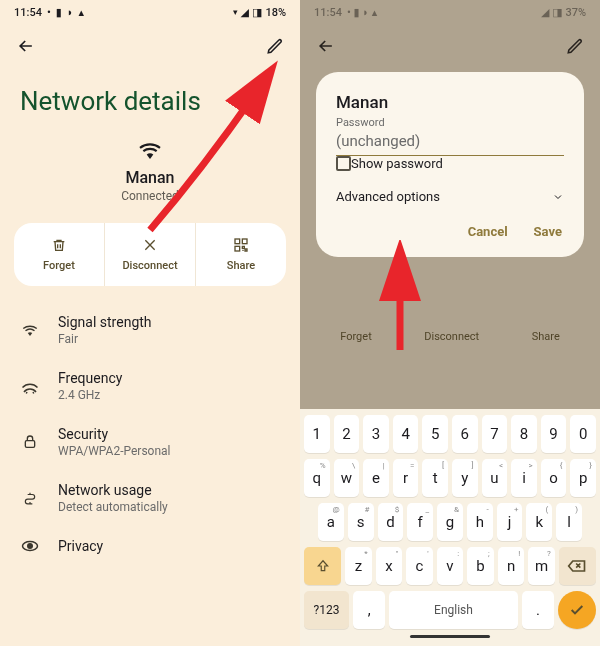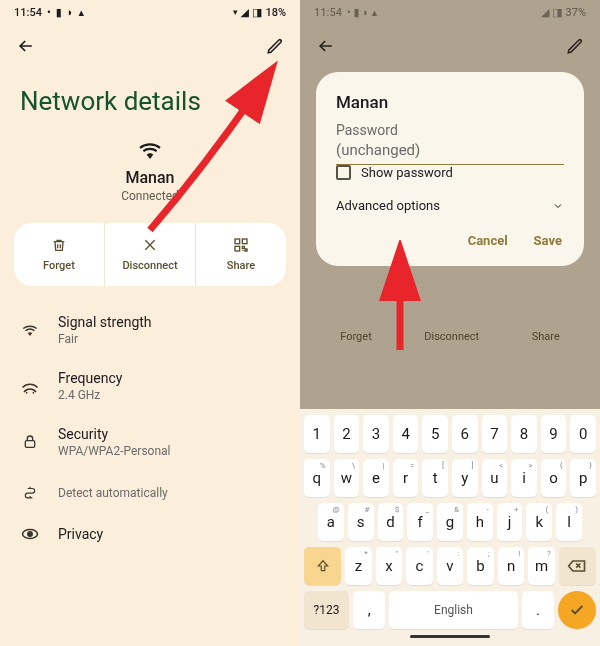--- a/index.html
+++ b/index.html
@@ -27,23 +27,23 @@
 .row-text{display:flex;flex-direction:column}
 .row-label{font-size:14px;color:#1c1b1f}
 .row-sub{font-size:12px;color:#6b6b6b;margin-top:2px}
 .arrow{position:absolute;pointer-events:none}
 
 .dim{position:relative}
 .dim-overlay{position:absolute;inset:0;background:rgba(60,50,30,.35);pointer-events:none}
 .behind-actions{display:flex;justify-content:space-around;padding:0 14px;position:absolute;top:330px;left:0;right:0;font-size:11px;color:#5a4f2f}
 .dialog{position:absolute;top:72px;left:16px;right:16px;background:#fbf6ec;border-radius:22px;padding:20px 20px 12px;z-index:5}
 .dlg-name{font-size:17px;color:#1c1b1f;font-weight:500}
-.dlg-label{font-size:14px;color:#6b6b6b;margin-top:10px}
+.dlg-label{font-size:11px;color:#6b6b6b;margin-top:4px}
 .dlg-input{font-size:15px;color:#6b6b6b;padding:3px 0 5px;border-bottom:1px solid #8f7a3c;cursor:text}
-.showpw{display:flex;align-items:center;gap:10px;font-size:13px;color:#1c1b1f;margin-bottom:18px;cursor:pointer}
+.showpw{display:flex;align-items:center;font-size:13px;color:#1c1b1f;margin-bottom:18px;cursor:pointer}
 .checkbox{width:15px;height:15px;border:2px solid #575348;border-radius:2px}
 .adv{display:flex;align-items:center;justify-content:space-between;font-size:13px;color:#1c1b1f;cursor:pointer;margin-bottom:14px}
 .dlg-btns{display:flex;justify-content:flex-end;gap:22px}
 .dlg-btn{font-size:13px;font-weight:700;color:#8f7a3c;cursor:pointer;padding:6px 2px}
 .keyboard{position:absolute;bottom:0;left:0;right:0;background:#f8f1e3;padding:6px 4px 8px;z-index:2}
 .krow{display:flex;justify-content:center;gap:4px;margin-bottom:6px}
 .key{background:#fff;border-radius:5px;height:38px;min-width:25px;flex:1;display:flex;align-items:center;justify-content:center;font-size:15px;color:#1c1b1f;position:relative;cursor:pointer;box-shadow:0 1px 0 rgba(0,0,0,.08)}
 .key .hint{position:absolute;top:2px;right:4px;font-size:8px;color:#888}
 .key.wide{flex:1.4}
 .key.space{flex:4;font-size:12px;color:#555}
@@ -163,20 +163,21 @@
        <span class="row-sub">WPA/WPA2-Personal</span>
      </span>
    </div>
       <div class="row">
      <span class="row-icon">
           <svg width="14" height="20" viewBox="0 0 24 24" fill="none" stroke="#3a362d" stroke-width="2">
             <path d="M12 3v3M8 6h8a4 4 0 0 1 0 8h-8a4 4 0 0 0 0 8h8M12 22v-3"></path>
           </svg>
         </span>
      <span class="row-text">
+       <span class="row-label">Network usage</span>
        <span class="row-sub">Detect automatically</span>
      </span>
    </div>
       <div class="row">
      <span class="row-icon">
           <svg width="18" height="14" viewBox="0 0 24 16" fill="none" stroke="#3a362d" stroke-width="2">
             <ellipse cx="12" cy="8" rx="10" ry="6"></ellipse>
             <circle cx="12" cy="8" r="3" fill="#3a362d"></circle>
           </svg>
         </span>

